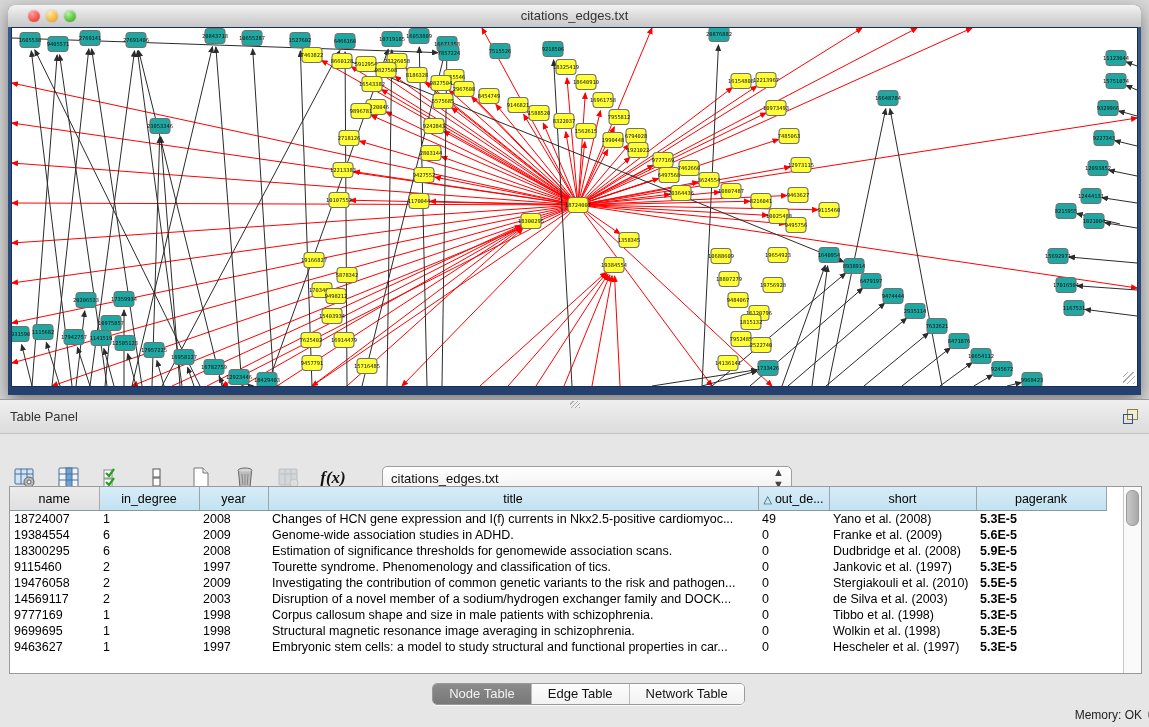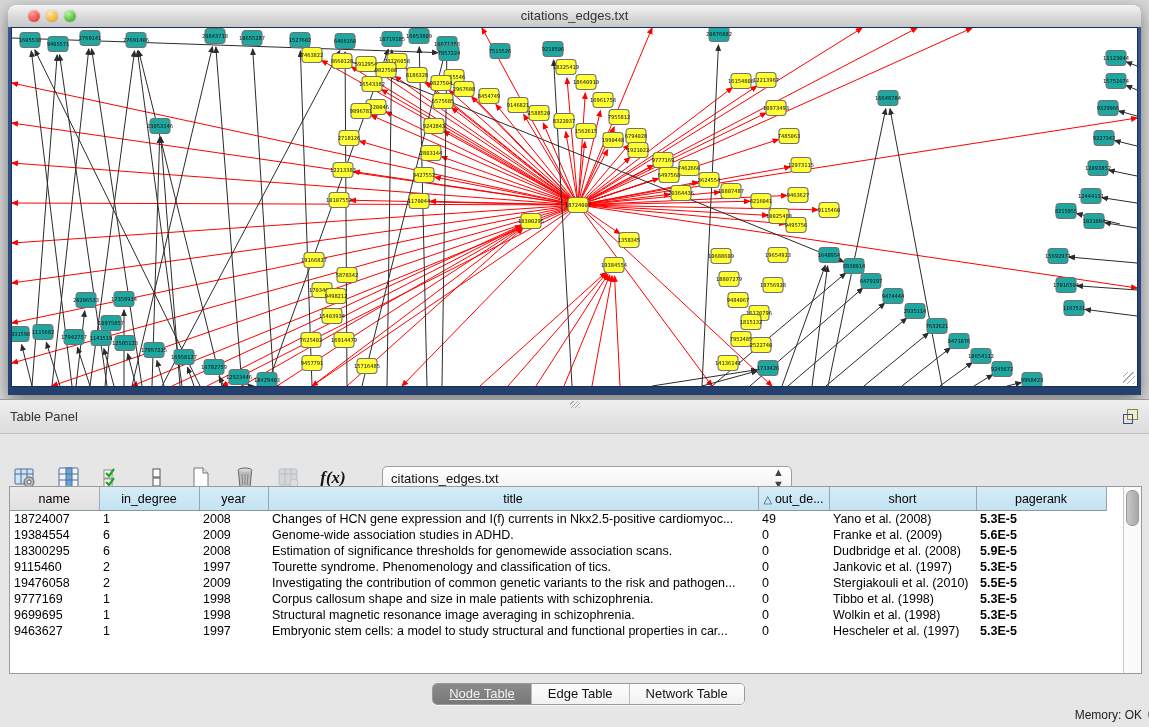--- a/index.html
+++ b/index.html
@@ -51,21 +51,21 @@
   td.c-short{padding-left:14px;}
   td.c-pr{padding-left:26px;font-weight:bold;}
   .sort-tri{color:#16505c;font-size:11px;margin-right:3px;}
   .vscroll{width:17px;background:#fafafa;border-left:1px solid #c9c9c9;position:relative;}
   .vthumb{position:absolute;left:2px;top:3px;width:11px;height:34px;border-radius:6px;background:linear-gradient(90deg,#c9c9c9,#a9a9a9);border:1px solid #9a9a9a;}
 
   .tabs{position:absolute;left:0;right:0;top:283px;height:22px;display:flex;justify-content:center;}
   .seg{display:flex;height:20px;border:1px solid #9a9a9a;border-radius:5px;overflow:hidden;background:#fcfcfc;box-shadow:0 1px 0 rgba(255,255,255,.7);}
   .seg .tab{padding:0 16px;font-size:13px;line-height:20px;color:#111;border-right:1px solid #bbb;cursor:pointer;background:linear-gradient(#fdfdfd,#f2f2f2);}
   .seg .tab:last-child{border-right:none;}
-  .seg .tab.active{background:linear-gradient(#8b8b8b,#787878);color:#f2f2f2;text-decoration:underline;}
+  .seg .tab.active{background:linear-gradient(#8b8b8b,#787878);color:#f2f2f2;}
 
   .statusbar{position:absolute;right:14px;bottom:6px;display:flex;align-items:flex-end;gap:6px;}
   .status-label{font-size:12px;color:#222;}
   .status-dot{width:13px;height:13px;border-radius:50%;background:radial-gradient(circle at 35% 30%,#8fe87e,#3dbb2e 65%,#2e9a22);border:1px solid #6a6a6a;}
 </style>
 </head>
 <body>
 
 <div class="net-window">
   <div class="titlebar">
@@ -871,20 +871,29 @@
             <tr>
               <td class="c-name">19476058</td>
               <td class="">2</td>
               <td class="">2009</td>
               <td class="">Investigating the contribution of common genetic variants to the risk and pathogen...</td>
               <td class="">0</td>
               <td class="c-short">Stergiakouli et al. (2010)</td>
               <td class="c-pr">5.5E-5</td>
             </tr>
             <tr>
+              <td class="c-name">14569117</td>
+              <td class="">2</td>
+              <td class="">2003</td>
+              <td class="">Disruption of a novel member of a sodium/hydrogen exchanger family and DOCK...</td>
+              <td class="">0</td>
+              <td class="c-short">de Silva et al. (2003)</td>
+              <td class="c-pr">5.3E-5</td>
+            </tr>
+            <tr>
               <td class="c-name">9777169</td>
               <td class="">1</td>
               <td class="">1998</td>
               <td class="">Corpus callosum shape and size in male patients with schizophrenia.</td>
               <td class="">0</td>
               <td class="c-short">Tibbo et al. (1998)</td>
               <td class="c-pr">5.3E-5</td>
             </tr>
             <tr>
               <td class="c-name">9699695</td>

